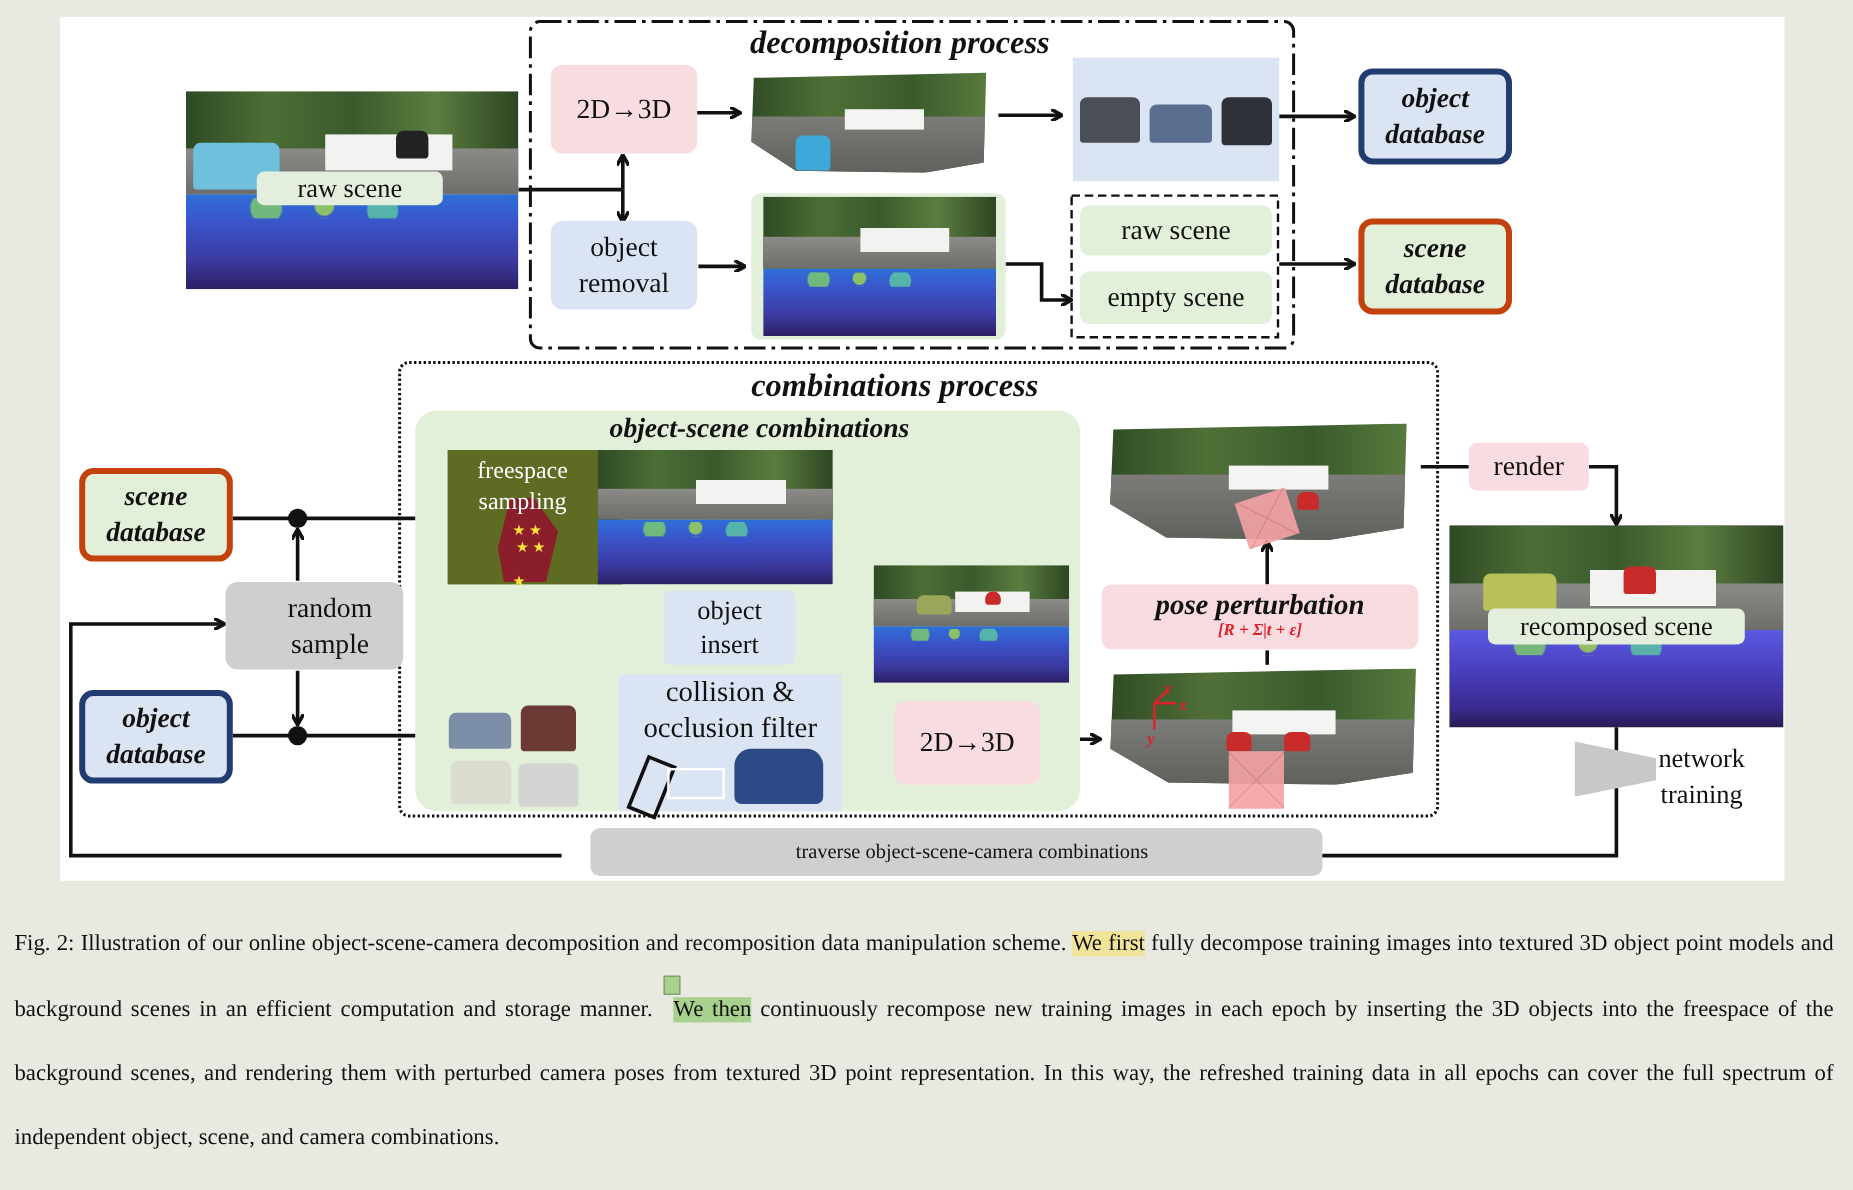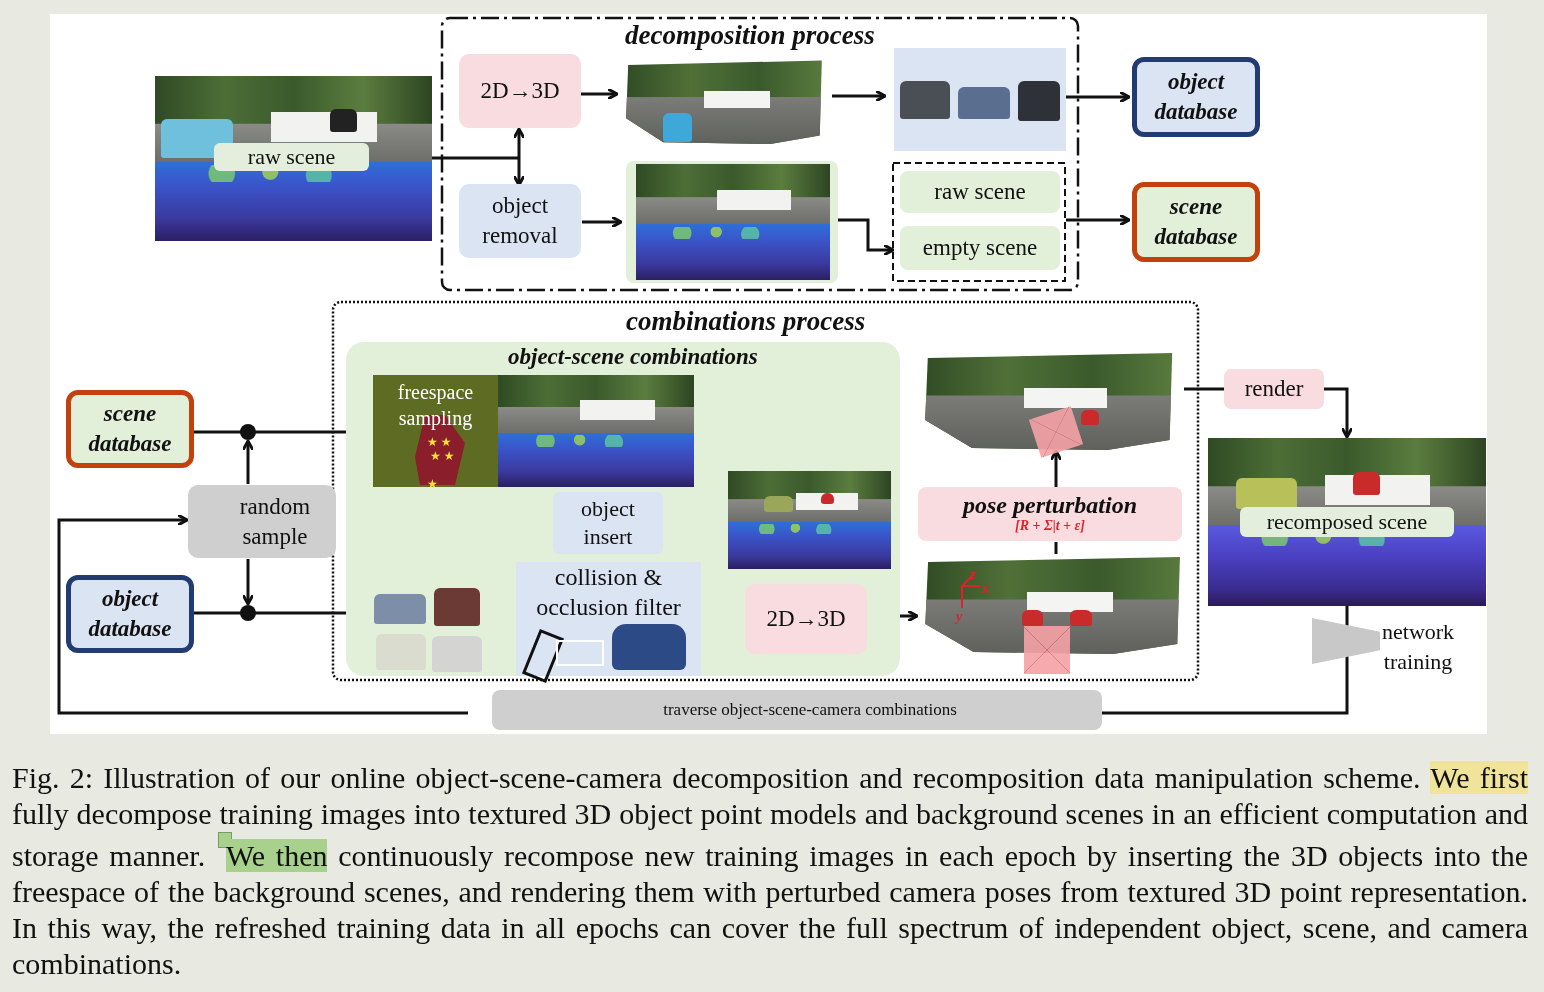--- a/index.html
+++ b/index.html
@@ -61,21 +61,21 @@
   }
   .pc .bld { position: absolute; left: 40%; top: 38%; width: 32%; height: 20%; background: #f4f4f2; }
   .car { position: absolute; border-radius: 6px 6px 3px 3px; }
   .cam {
     position: absolute; background: #f5a3a6; opacity: 0.9;
     background-image: linear-gradient(45deg, transparent 49%, #d77a7e 50%, transparent 51%),
                       linear-gradient(-45deg, transparent 49%, #d77a7e 50%, transparent 51%);
   }
   svg.wires { position: absolute; left: 0; top: 0; width: 1437px; height: 720px; overflow: visible; pointer-events: none; }
   #caption {
-    position: absolute; left: 12px; top: 760px; width: 1516px; font-size: 30px; line-height: 36px;
+    position: absolute; left: 12px; top: 760px; width: 1516px; font-size: 19px; line-height: 53px;
     color: #111; text-align: justify; text-align-last: left;
   }
   .hl-yellow { background: #f0e39a; }
   .hl-green { background: #a9d18e; }
   .note-icon {
     display: inline-block; width: 12px; height: 14px; background: #a9d18e; border: 1px solid #7a9a67;
     vertical-align: 18px; margin-left: 2px; margin-right: -6px;
   }
 </style>
 </head>

